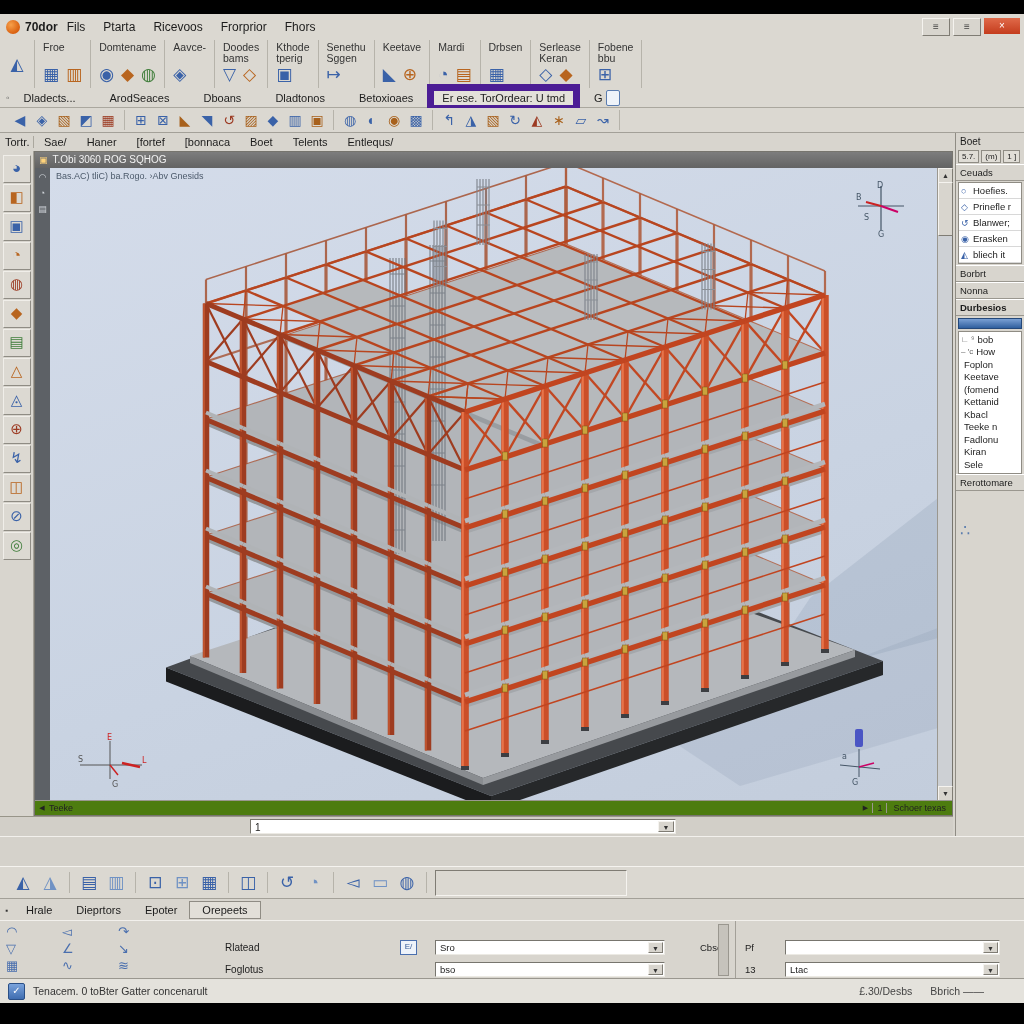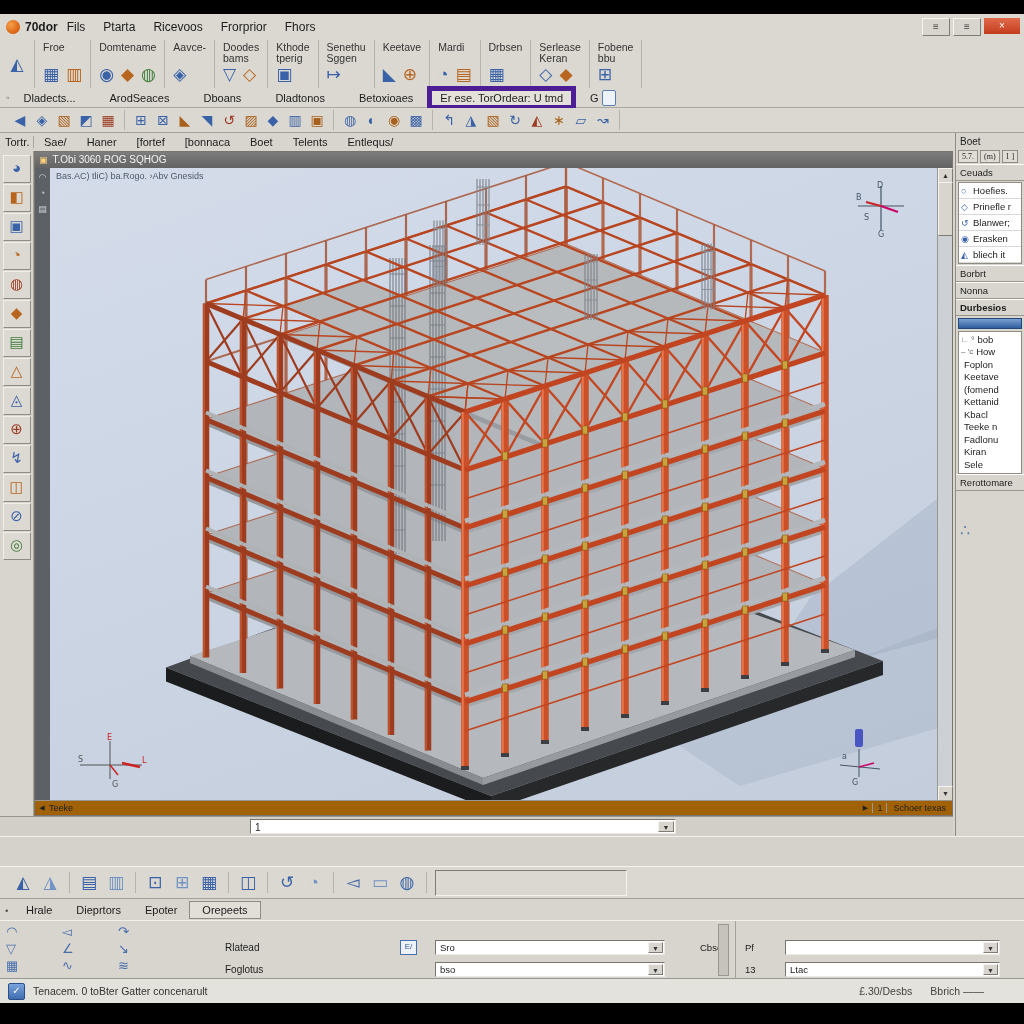--- a/index.html
+++ b/index.html
@@ -21,21 +21,21 @@
   #ribbonlead{width:34px;display:flex;align-items:center;justify-content:center;font-size:17px;color:#3a62a8;border-right:1px solid #b6b3aa;}
   .rgroup{padding:2px 8px 1px 8px;border-right:1px solid #b6b3aa;display:flex;flex-direction:column;}
   .rglabel{font-size:10.5px;color:#333;white-space:pre-line;line-height:11px;height:21px;}
   .rgicons{display:flex;gap:7px;align-items:center;flex:1;}
   .ricon{font-size:17px;line-height:18px;color:#3a62a8;}
   .rgicons .ricon:nth-child(2){color:#b8651f;}
   .rgicons .ricon:nth-child(3){color:#3f7d3a;}
   
   #row2{position:absolute;left:0;top:74px;width:1024px;height:20px;background:#dbd8d1;border-bottom:1px solid #aaa79e;display:flex;align-items:center;font-size:11px;gap:14px;padding-left:6px;box-sizing:border-box;}
   #row2 .lead{color:#555;font-size:10px;}
-  #row2 .boxed{border:5px solid #4c1d95;background:#e4e1da;padding:1px 8px;font-size:11px;}
+  #row2 .boxed{border:7px solid #4c1d95;background:#e4e1da;padding:1px 8px;font-size:11px;}
   #row2 .gwrap{display:flex;align-items:center;gap:3px;}
   #row2 .gicon{display:inline-block;width:12px;height:14px;background:#eef3fa;border:1px solid #5b7db1;border-radius:2px;}
   
   #toolbar{position:absolute;left:0;top:94px;width:1024px;height:25px;background:#dbd8d1;border-bottom:1px solid #a3a098;display:flex;align-items:center;padding-left:4px;box-sizing:border-box;}
   .tgroup{display:flex;gap:4px;padding:0 7px;border-right:1px solid #b6b3aa;height:20px;align-items:center;}
   .ticon{font-size:14px;color:#3a62a8;width:18px;text-align:center;}
   .tgroup .ticon:nth-child(3n){color:#a8611c;}
   .tgroup .ticon:nth-child(5n){color:#9c3a22;}
   
   #tabsrow{position:absolute;left:0;top:119px;width:1024px;height:18px;background:#d8d5ce;display:flex;align-items:center;font-size:11px;}
@@ -51,30 +51,30 @@
   
   #viewport{position:absolute;left:34px;top:0;width:919px;height:665px;border:1px solid #77756e;box-sizing:border-box;background:#cfd8e5;}
   #vptitle{position:absolute;left:0;top:0;width:100%;height:16px;background:linear-gradient(#7d7d7d,#636363);color:#f2f2f2;font-size:10px;line-height:16px;display:flex;gap:5px;padding-left:4px;box-sizing:border-box;}
   #vptitle .vpicon{color:#ffd37a;font-size:9px;}
   #vpstrip{position:absolute;left:0;top:16px;width:15px;bottom:14px;background:#5d6166;display:flex;flex-direction:column;align-items:center;gap:6px;padding-top:4px;color:#cfd3d8;font-size:9px;}
   #vpcanvas{position:absolute;left:15px;top:16px;width:890px;bottom:14px;background:linear-gradient(160deg,#d4dcea 0%,#c9d3e2 60%,#c3cddc 100%);overflow:hidden;}
   #vphint{position:absolute;left:6px;top:3px;font-size:9px;color:#4c5a6b;}
   #vpscroll{position:absolute;right:0;top:16px;width:14px;bottom:14px;background:#cdd0d4;border-left:1px solid #9a978f;}
   .sbtn{position:absolute;left:0;width:13px;height:13px;font-size:7px;text-align:center;line-height:13px;color:#333;}
   #vpthumb{position:absolute;left:0;top:14px;width:13px;height:52px;}
-  #vpbottom{position:absolute;left:0;bottom:0;width:100%;height:14px;background:#a16207;border-top:1px solid #9a978f;font-size:9px;display:flex;align-items:center;color:#222;}
+  #vpbottom{position:absolute;left:0;bottom:0;width:100%;height:14px;background:#4d7c0f;border-top:1px solid #9a978f;font-size:9px;display:flex;align-items:center;color:#222;}
   #vpbottom .arrow{width:14px;text-align:center;font-size:7px;}
   #vpbottom .track{flex:1;}
   #vpbottom .pg{border-left:1px solid #9a978f;border-right:1px solid #9a978f;padding:0 4px;}
   #vpbottom .rlabel{padding:0 6px;}
   
   #rightpanel{position:absolute;right:0;top:119px;width:68px;height:719px;background:#d8d5ce;border-left:1px solid #8f8c84;font-size:9.5px;overflow:hidden;}
   #rptitle{padding:3px 4px 2px 4px;font-size:10px;}
   #rpseg{display:flex;gap:2px;padding:1px 2px;}
-  #rpseg .seg{border:1px solid #8f8c84;background:#e0ddd6;font-size:8px;padding:0 3px;line-height:11px;font-family:Liberation Serif, serif;}
+  #rpseg .seg{border:1px solid #8f8c84;background:#e0ddd6;font-size:8px;padding:0 3px;line-height:11px;}
   .rphead{border-top:1px solid #fff;border-bottom:1px solid #9a978f;padding:2px 4px;font-size:9.5px;}
   .rphead.bold{font-weight:bold;}
   #rplist{background:#fff;border:1px solid #8f8c84;margin:1px 2px;}
   #rplist .row{display:flex;gap:3px;align-items:center;border-bottom:1px solid #d8d8d8;padding:1px 2px;height:13px;}
   #rplist .row .ric{color:#3a62a8;font-size:9px;width:9px;}
   #rpsel{height:9px;margin:2px 2px;background:linear-gradient(#7aa0d4,#2f5f9e);border:1px solid #24487a;}
   #rptree{padding:1px 0 2px 2px;background:#fff;border:1px solid #8f8c84;margin:0 2px;}
   #rptree .trow{display:flex;gap:3px;height:12.5px;align-items:center;white-space:nowrap;}
   #rptree .pfx{color:#666;font-size:8px;}
   #rpfigure{position:absolute;left:4px;top:388px;font-size:16px;color:#5a7dae;}

